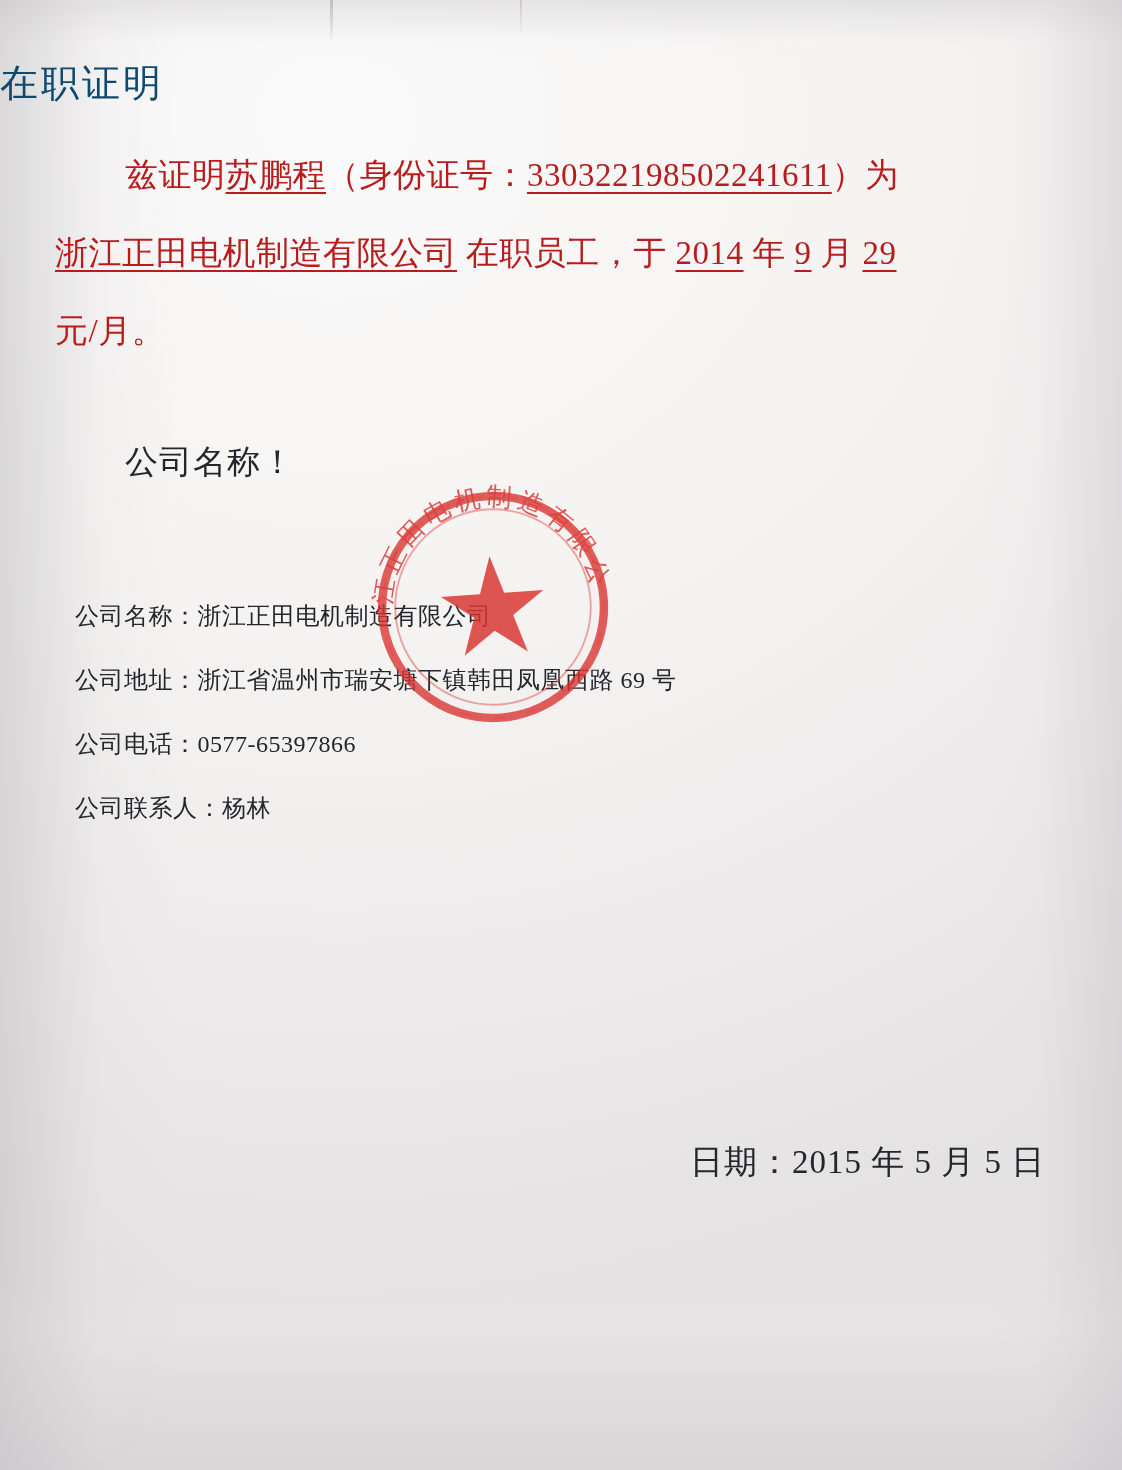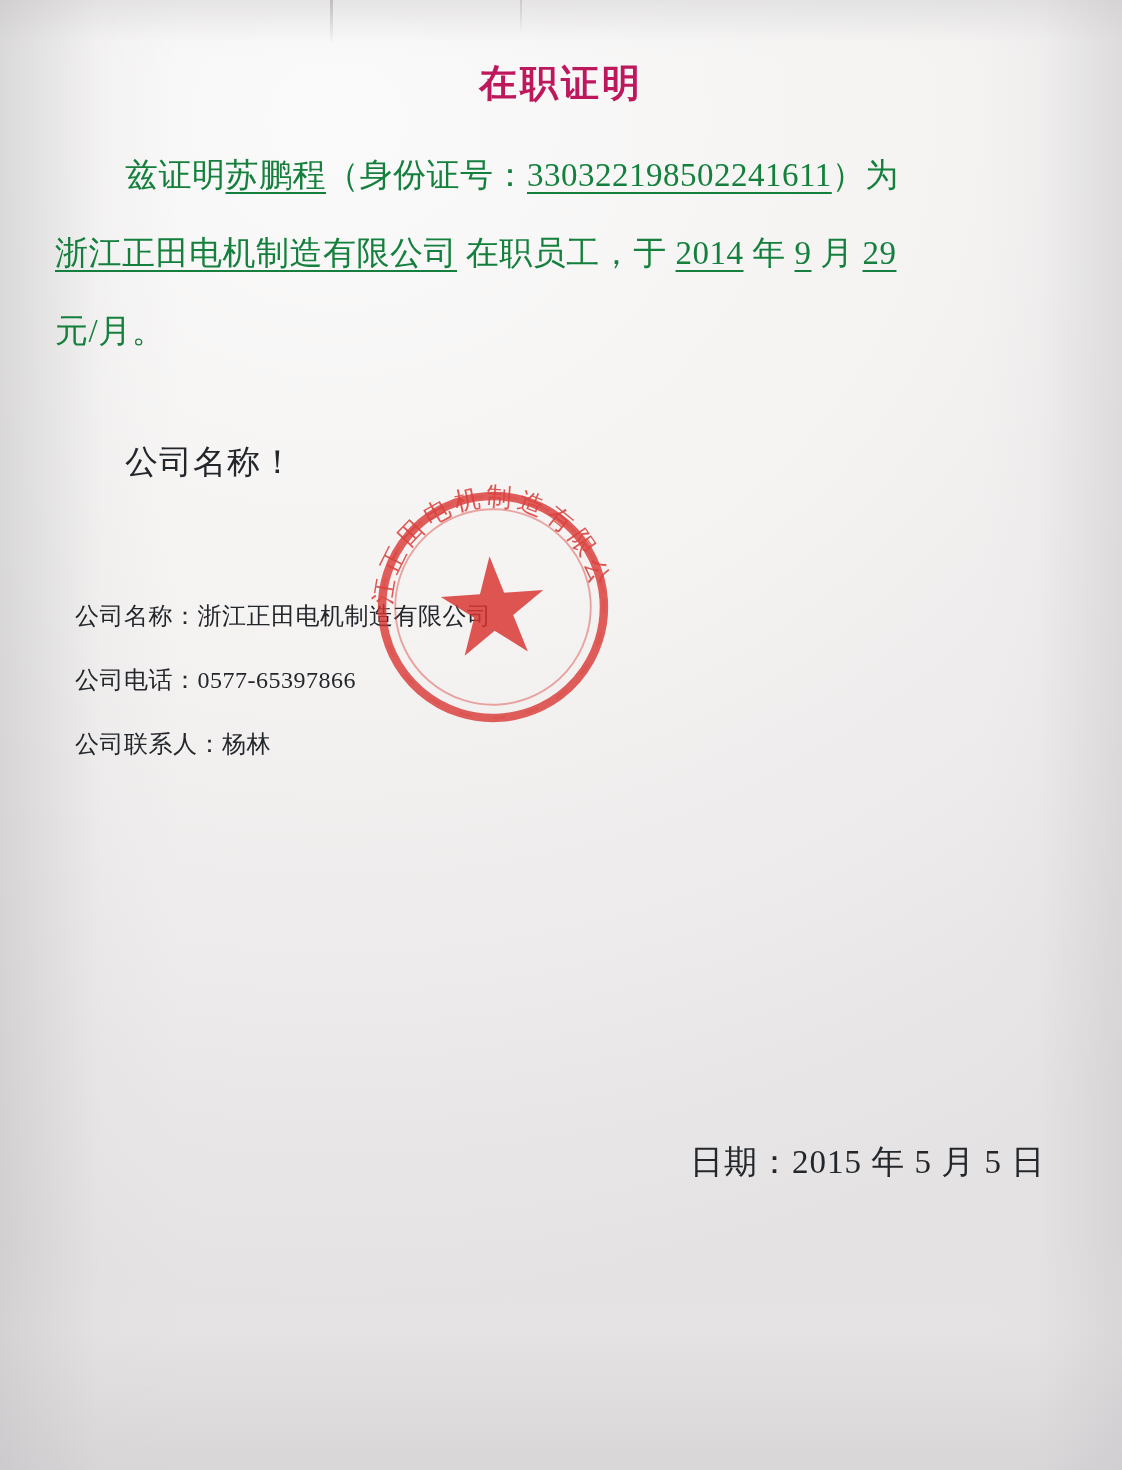--- a/index.html
+++ b/index.html
@@ -65,37 +65,36 @@
     position: absolute;
     inset: 0;
   }
 
   
   .doc-title {
     position: absolute;
     top: 58px;
     left: 0;
     width: 100%;
-    text-align: center;
     font-size: 38px;
     letter-spacing: 3px;
-    font-weight: 700;
-    color: #be185d;
+    font-weight: 400;
+    color: #0c4a6e;
   }
 
   
   .body-block {
     position: absolute;
     top: 136px;
     left: 55px;
     width: 1010px;
     font-size: 33px;
     line-height: 78px;
     letter-spacing: 0.5px;
-    color: #15803d;
+    color: #b91c1c;
   }
   .line {
     white-space: nowrap;
   }
   .indent {
     display: inline-block;
     width: 70px;
   }
   .ul {
     text-decoration: underline;
@@ -174,20 +173,23 @@
         <span class="ul">浙江正田电机制造有限公司</span>&nbsp;<span>在职员工，于</span>&nbsp;<span class="ul num">2014</span>&nbsp;<span>年</span>&nbsp;<span class="ul num">9</span>&nbsp;<span>月</span>&nbsp;<span class="ul num">29</span>
       </div>
       <div class="line">元/月。</div>
     </div>
 
     <div class="note-line">公司名称！</div>
 
     <div class="info-block">
       <div class="info-line">
         <span>公司名称：</span><span>浙江正田电机制造有限公司</span>
+      </div>
+      <div class="info-line">
+        <span>公司地址：</span><span>浙江省温州市瑞安塘下镇韩田凤凰西路 69 号</span>
       </div>
       <div class="info-line">
         <span>公司电话：</span><span class="num">0577-65397866</span>
       </div>
       <div class="info-line">
         <span>公司联系人：</span><span>杨林</span>
       </div>
     </div>
 
     <div class="date-line">

